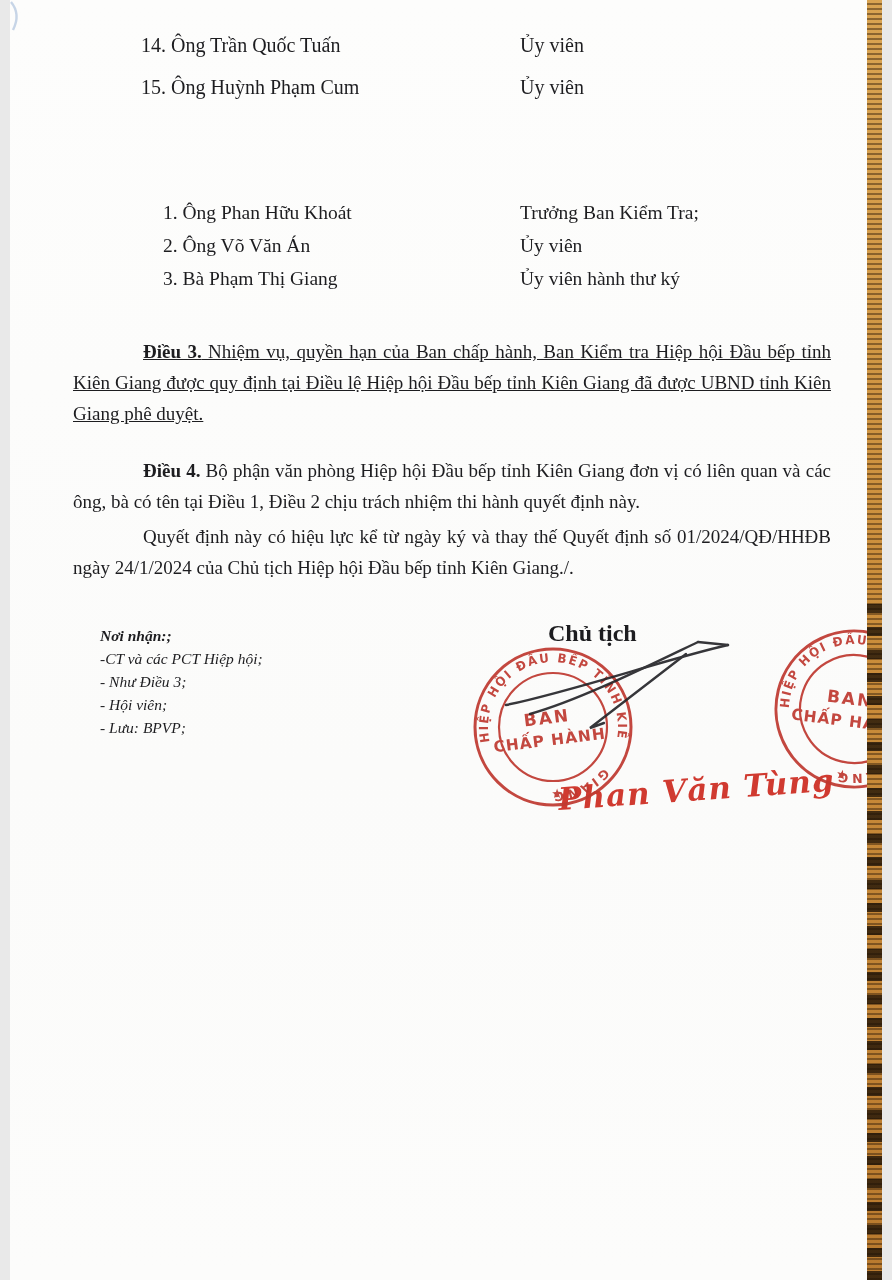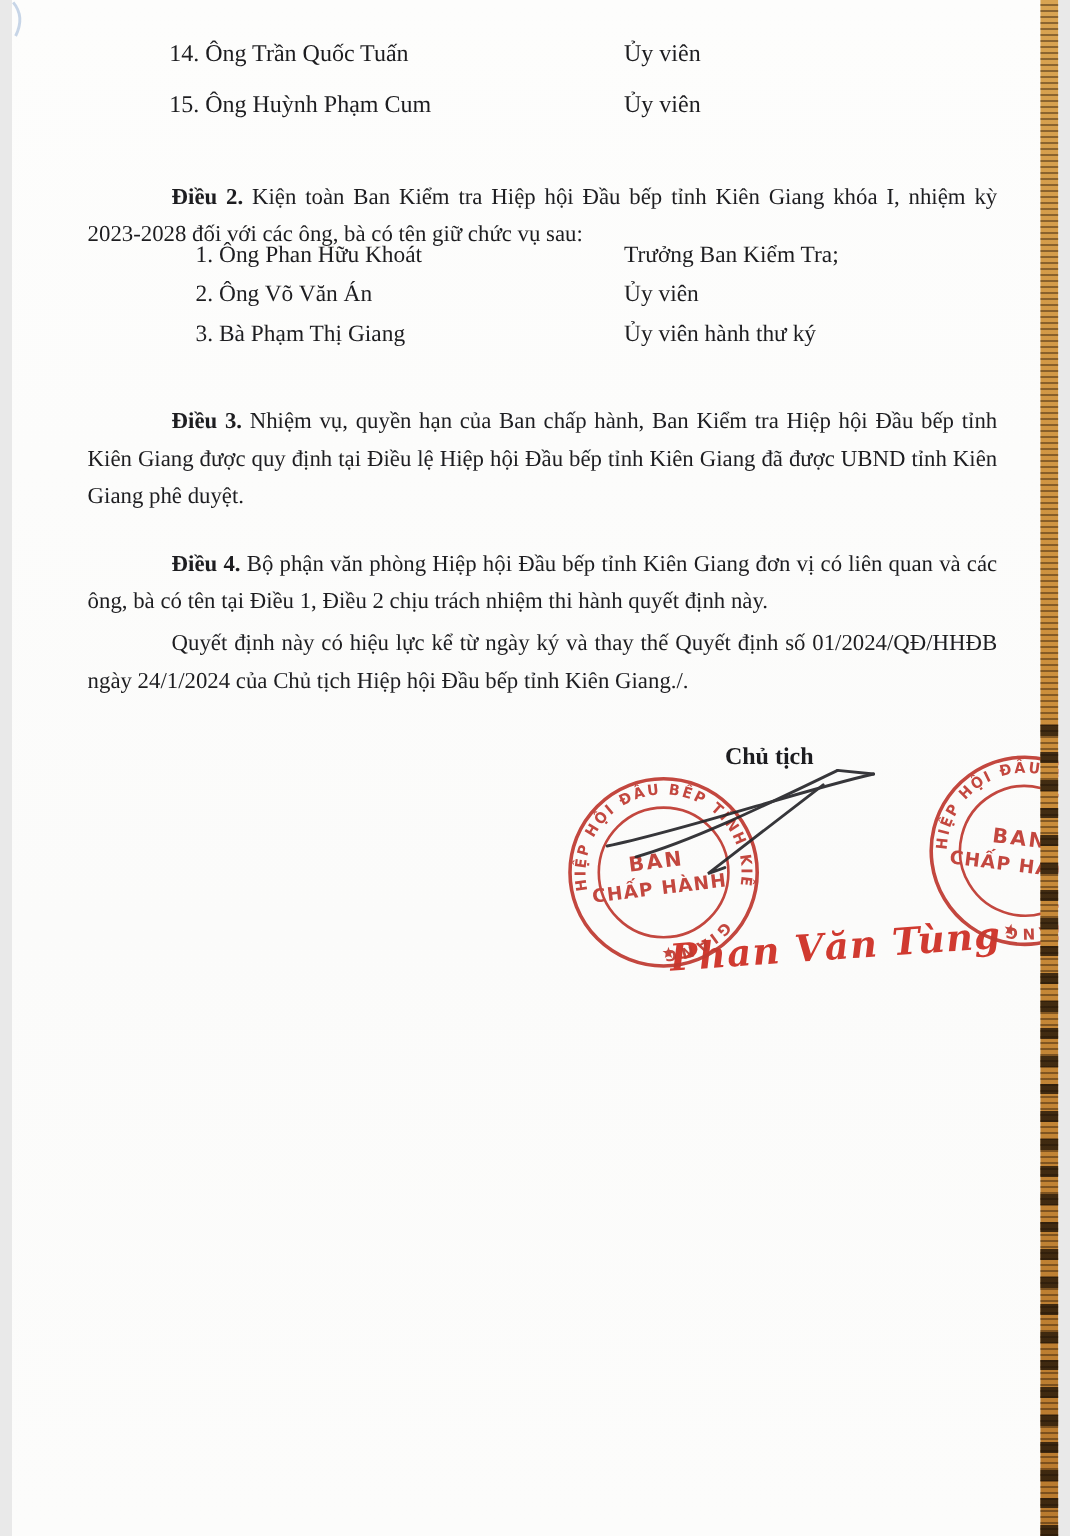--- a/index.html
+++ b/index.html
@@ -29,34 +29,34 @@
   .top-roster .name{padding-left:68px;}
   .roster-role{position:absolute;left:447px;top:0;}
 
   
   .para{
     position:absolute;left:63px;width:758px;
     font-size:19px;line-height:31px;text-align:justify;text-indent:70px;
   }
   .para .b{font-weight:bold;}
   .p-art2{top:130px;}
-  .p-art3{top:317px;}
+  .p-art3{top:317px;text-decoration:underline;}
   .p-art4{top:436px;}
   .p-close{top:502px;}
 
   .art2-roster{position:absolute;left:63px;top:196px;width:760px;font-size:19.5px;}
   .art2-roster .row{position:relative;height:33px;line-height:33px;}
   .art2-roster .name{padding-left:90px;text-align:right;}
 
   
   .recipients{position:absolute;left:90px;top:624px;font-style:italic;font-size:15.5px;line-height:23px;}
   .recipients .title{font-weight:bold;}
 
   
-  .sig-title{position:absolute;left:538px;top:620px;width:130px;text-align:right;font-weight:bold;font-size:20px;}
+  .sig-title{position:absolute;left:538px;top:620px;width:130px;text-align:left;font-weight:bold;font-size:24px;}
   .signer-name{
     position:absolute;left:548px;top:774px;width:200px;
     font-family:"DejaVu Serif", serif;font-style:italic;font-weight:bold;
     font-size:31px;letter-spacing:1px;transform:rotate(-4deg);white-space:nowrap;
   }
   .stamp{position:absolute;z-index:20;opacity:.93;}
   .stamp-1{left:458px;top:642px;}
   .stamp-2{left:759px;top:624px;}
   .pen-sig{position:absolute;left:440px;top:620px;z-index:30;opacity:.92;}
   .stamp text{font-family:"DejaVu Sans", sans-serif;font-weight:bold;}
@@ -74,21 +74,20 @@
     <div class="row">
       <span class="name"><span>14.</span> <span>Ông Trần Quốc Tuấn</span></span>
       <span class="roster-role">Ủy viên</span>
     </div>
     <div class="row">
       <span class="name"><span>15.</span> <span>Ông Huỳnh Phạm Cum</span></span>
       <span class="roster-role">Ủy viên</span>
     </div>
   </div>
 
-  <p class="para p-art2"><span class="b">Điều 2.</span><span> Kiện toàn Ban Kiểm tra Hiệp hội Đầu bếp tỉnh Kiên Giang khóa I, nhiệm kỳ 2023-2028 đối với các ông, bà có tên giữ chức vụ sau:</span></p>
 
   <div class="art2-roster">
     <div class="row">
       <span class="name"><span>1.</span> <span>Ông Phan Hữu Khoát</span></span>
       <span class="roster-role">Trưởng Ban Kiểm Tra;</span>
     </div>
     <div class="row">
       <span class="name"><span>2.</span> <span>Ông Võ Văn Án</span></span>
       <span class="roster-role">Ủy viên</span>
     </div>
@@ -97,20 +96,27 @@
       <span class="roster-role">Ủy viên hành thư ký</span>
     </div>
   </div>
 
   <p class="para p-art3"><span class="b">Điều 3.</span><span> Nhiệm vụ, quyền hạn của Ban chấp hành, Ban Kiểm tra Hiệp hội Đầu bếp tỉnh Kiên Giang được quy định tại Điều lệ Hiệp hội Đầu bếp tỉnh Kiên Giang đã được UBND tỉnh Kiên Giang phê duyệt.</span></p>
 
   <p class="para p-art4"><span class="b">Điều 4.</span><span> Bộ phận văn phòng Hiệp hội Đầu bếp tỉnh Kiên Giang đơn vị có liên quan và các ông, bà có tên tại Điều 1, Điều 2 chịu trách nhiệm thi hành quyết định này.</span></p>
 
   <p class="para p-close">Quyết định này có hiệu lực kể từ ngày ký và thay thế Quyết định số 01/2024/QĐ/HHĐB ngày 24/1/2024 của Chủ tịch Hiệp hội Đầu bếp tỉnh Kiên Giang./.</p>
 
+  <div class="recipients">
+    <div class="title">Nơi nhận:;</div>
+    <div>-CT và các PCT Hiệp hội;</div>
+    <div>- Như Điều 3;</div>
+    <div>- Hội viên;</div>
+    <div>- Lưu: BPVP;</div>
+  </div>
 
   <div class="sig-title">Chủ tịch</div>
 
   <svg class="stamp stamp-1" width="170" height="170" viewBox="0 0 170 170" style="color: rgb(191, 58, 49);">
     <defs>
       <path id="s1top" d="M 22.2 101.8 A 65 65 0 1 1 147.8 101.8" fill="none"></path>
       <path id="s1bot" d="M 141.3 117.5 A 65 65 0 0 1 28.7 117.5" fill="none"></path>
     </defs>
     <circle cx="85" cy="85" r="78" fill="none" stroke="currentColor" stroke-width="3"></circle>
     <circle cx="85" cy="85" r="54" fill="none" stroke="currentColor" stroke-width="2.2"></circle>

